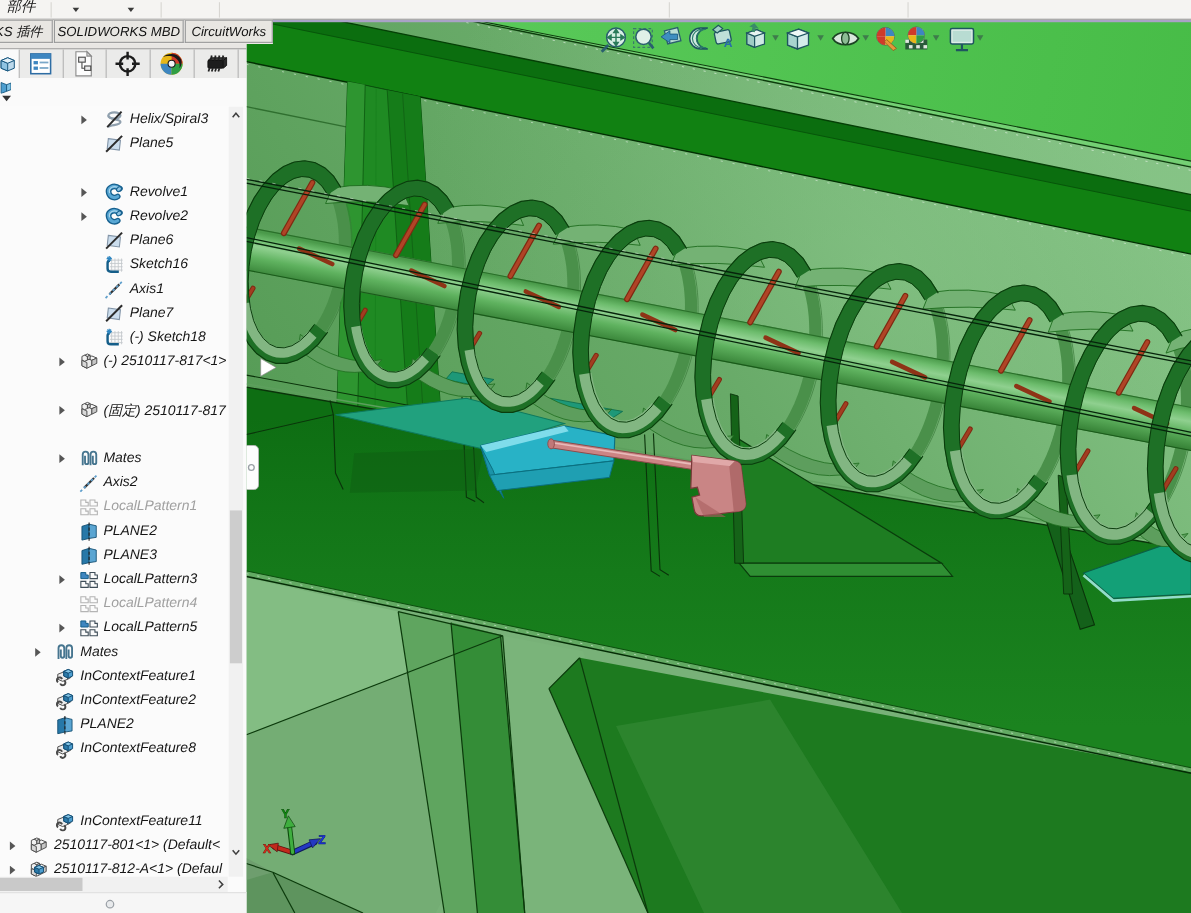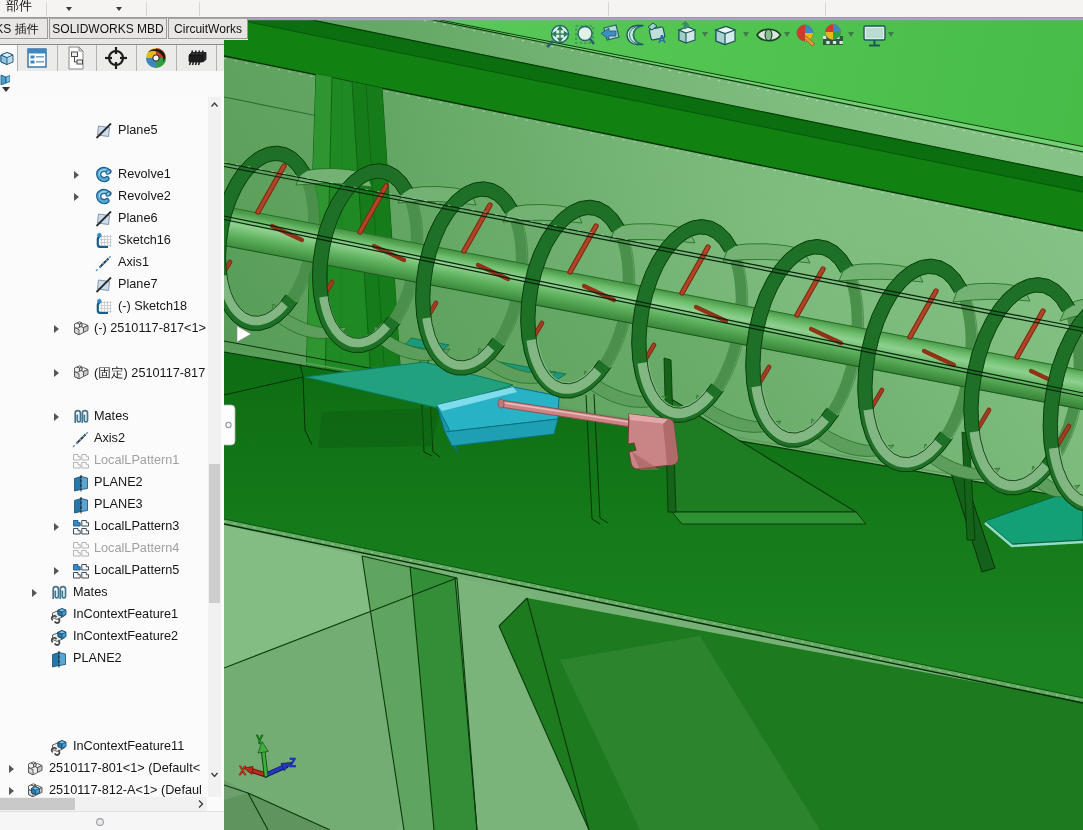--- a/index.html
+++ b/index.html
@@ -1,18 +1,18 @@
 <!DOCTYPE html>
 <html><head>
 <meta charset="utf-8">
 <style>
 html,body{margin:0;padding:0;width:1083px;height:830px;overflow:hidden;background:#fff;
 font-family:"Liberation Sans",sans-serif;}
 #stage{position:absolute;left:0;top:0;width:1083px;height:830px;overflow:hidden;}
-.abs{position:absolute;}
+.abs{position:absolute;font-style:italic;}
 
 #menubar{left:0;top:0;width:1083px;height:17px;background:#f5f4f2;border-bottom:1px solid #9a9a9a;}
 #menubar .mtext{position:absolute;left:6px;top:-3px;font-size:13px;color:#111;}
 .msep{position:absolute;top:2px;width:1px;height:14px;background:#d8d6d2;}
 .mcar{position:absolute;top:7px;width:0;height:0;border-left:3.5px solid transparent;border-right:3.5px solid transparent;border-top:4.5px solid #3a3a3a;}
 #tabrow{left:0;top:18px;width:248px;height:22px;background:#eceae7;}
 .cmdtab{position:absolute;top:0;height:21px;background:#e8e6e2;border:1px solid #999a9b;border-top-color:#a8a8a8;box-sizing:border-box;font-size:12px;color:#111;text-align:center;line-height:20px;}
 #tabfill{left:0;top:40px;width:224px;height:4px;background:#e8e6e3;border-bottom:1px solid #8a8a8a;}
 #lefttb{left:0;top:45px;width:224px;height:26px;background:#ebebea;}
 .tcell{position:absolute;top:0;height:26px;border-right:1px solid #b3b3b3;}
@@ -560,20 +560,27 @@
     <svg width="10" height="11" style="position:absolute;left:0;top:3px" viewBox="8 0 10 11">
         <g stroke="#16567e" stroke-width="0.8">
           <polygon points="9,1 14,3 14,9 9,11" fill="#4d9ecf"></polygon>
           <polygon points="14,3 18,1.5 18,7.5 14,9" fill="#7cc0e4"></polygon>
         </g>
       </svg>
     <div style="position:absolute;left:2px;top:16px;width:0;height:0;border-left:4.5px solid transparent;border-right:4.5px solid transparent;border-top:5.5px solid #333;"></div>
   </div>
 
   <div class="abs" id="panel">
+  <div class="trow" style="left:0;top:1px">
+        <div class="tarrow" style="left:74px"></div>
+        <svg class="tico" style="left:95px" viewBox="0 0 18 18">
+          <use href="#i-helix"></use>
+        </svg>
+        <div class="ttext" style="left:118px">Helix/Spiral3</div>
+      </div>
   <div class="trow" style="left:0;top:23px">
         <svg class="tico" style="left:95px" viewBox="0 0 18 18">
           <use href="#i-plane"></use>
         </svg>
         <div class="ttext" style="left:118px">Plane5</div>
       </div>
   <div class="trow" style="left:0;top:67px">
         <div class="tarrow" style="left:74px"></div>
         <svg class="tico" style="left:95px" viewBox="0 0 18 18">
           <use href="#i-revolve"></use>
@@ -699,20 +706,26 @@
         <svg class="tico" style="left:50px" viewBox="0 0 18 18">
           <use href="#i-icf"></use>
         </svg>
         <div class="ttext" style="left:73px">InContextFeature2</div>
       </div>
   <div class="trow" style="left:0;top:551px">
         <svg class="tico" style="left:50px" viewBox="0 0 18 18">
           <use href="#i-planeb"></use>
         </svg>
         <div class="ttext" style="left:73px">PLANE2</div>
+      </div>
+  <div class="trow" style="left:0;top:573px">
+        <svg class="tico" style="left:50px" viewBox="0 0 18 18">
+          <use href="#i-icf"></use>
+        </svg>
+        <div class="ttext" style="left:73px">InContextFeature8</div>
       </div>
   <div class="trow" style="left:0;top:639px">
         <svg class="tico" style="left:50px" viewBox="0 0 18 18">
           <use href="#i-icf"></use>
         </svg>
         <div class="ttext" style="left:73px">InContextFeature11</div>
       </div>
   <div class="trow" style="left:0;top:661px">
         <div class="tarrow" style="left:9px"></div>
         <svg class="tico" style="left:26px" viewBox="0 0 18 18">

